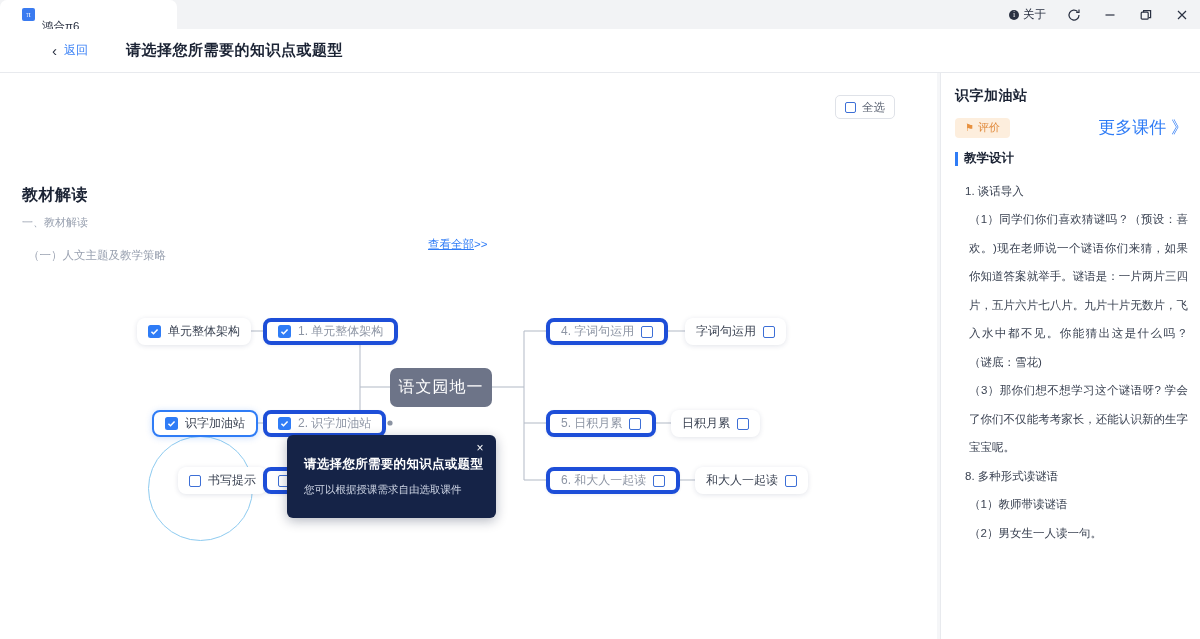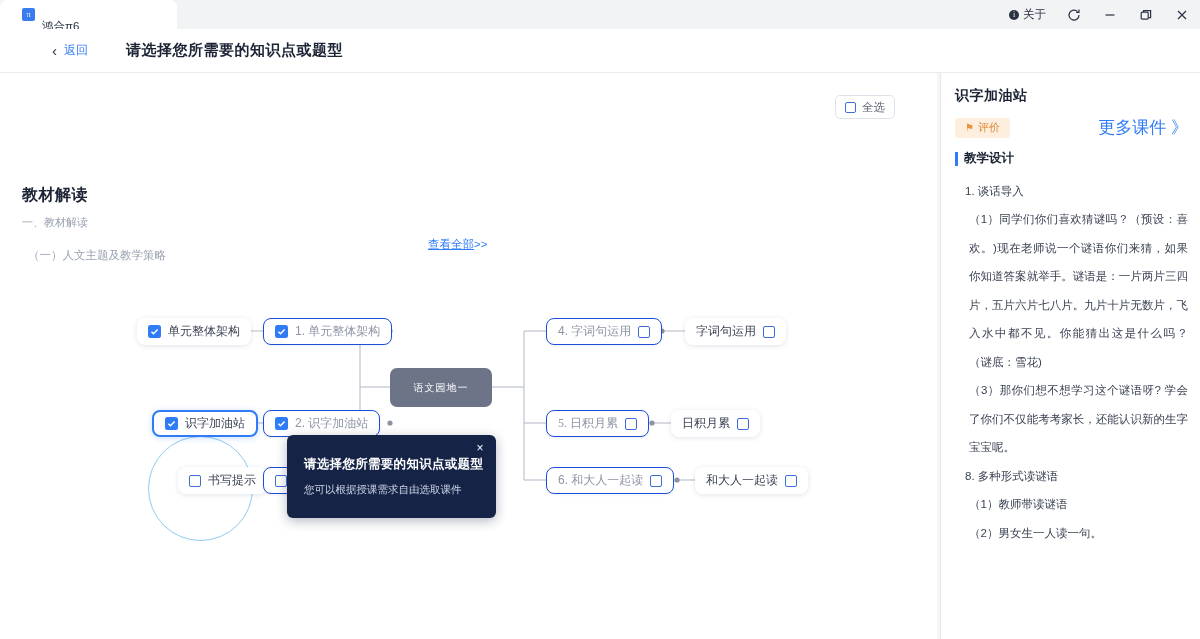--- a/index.html
+++ b/index.html
@@ -117,41 +117,41 @@
   .node {
     position: absolute; display: flex; align-items: center; gap: 7px;
     background: #fff; border-radius: 8px; height: 27px; padding: 0 11px;
     white-space: nowrap; font-size: 12px;
   }
   .node.leaf {
     box-shadow: 0 1px 5px rgba(30,45,90,.13);
     color: #3a4252;
   }
   .node.mid {
-    border: 1px solid #1d4ed8; color: #8d95a4;
+    border: 4px solid #1d4ed8; color: #8d95a4;
     box-shadow: 0 1px 3px rgba(30,45,90,.07);
   }
   .node.sel {
     border: 2px solid #2f7cf6; box-shadow: 0 1px 6px rgba(47,124,246,.25);
     color: #3a4252;
   }
   .node .box-checked {
     width: 13px; height: 13px; border-radius: 2.5px; background: #2f7cf6;
     display: flex; align-items: center; justify-content: center; flex: 0 0 auto;
   }
   .node .box-checked svg { display: block; }
   .node .box-open {
     width: 12px; height: 12px; border: 1.5px solid #3d6fd6;
     border-radius: 2px; background: #fff; flex: 0 0 auto;
   }
 
   .center-node {
     position: absolute; left: 390px; top: 295px;
     width: 102px; height: 39px; background: #6d7488; border-radius: 7px;
-    color: #ffffff; font-size: 10px;
+    color: #ffffff; font-size: 16px;
     display: flex; align-items: center; justify-content: center;
     letter-spacing: 1px;
   }
 
   .ring {
     position: absolute; left: 148px; top: 363px;
     width: 105px; height: 105px; border-radius: 50%;
     border: 1.6px solid #8ecbf0; background: transparent;
   }
 
@@ -350,21 +350,21 @@
       <div class="node mid" style="left:263px; top:394px;">
         <span class="box-open"></span>
         <span>3. 书写提示</span>
       </div>
 
       <div class="node mid" style="left:546px; top:245px;">
         <span>4. 字词句运用</span>
         <span class="box-open"></span>
       </div>
 
-      <div class="node mid" style="left:546px; top:337px;font-family:Liberation Serif, serif;">
+      <div class="node mid" style="left:546px; top:337px;">
         <span>5. 日积月累</span>
         <span class="box-open"></span>
       </div>
 
       <div class="node mid" style="left:546px; top:394px;">
         <span>6. 和大人一起读</span>
         <span class="box-open"></span>
       </div>
 
       <div class="node leaf" style="left:685px; top:245px;">

